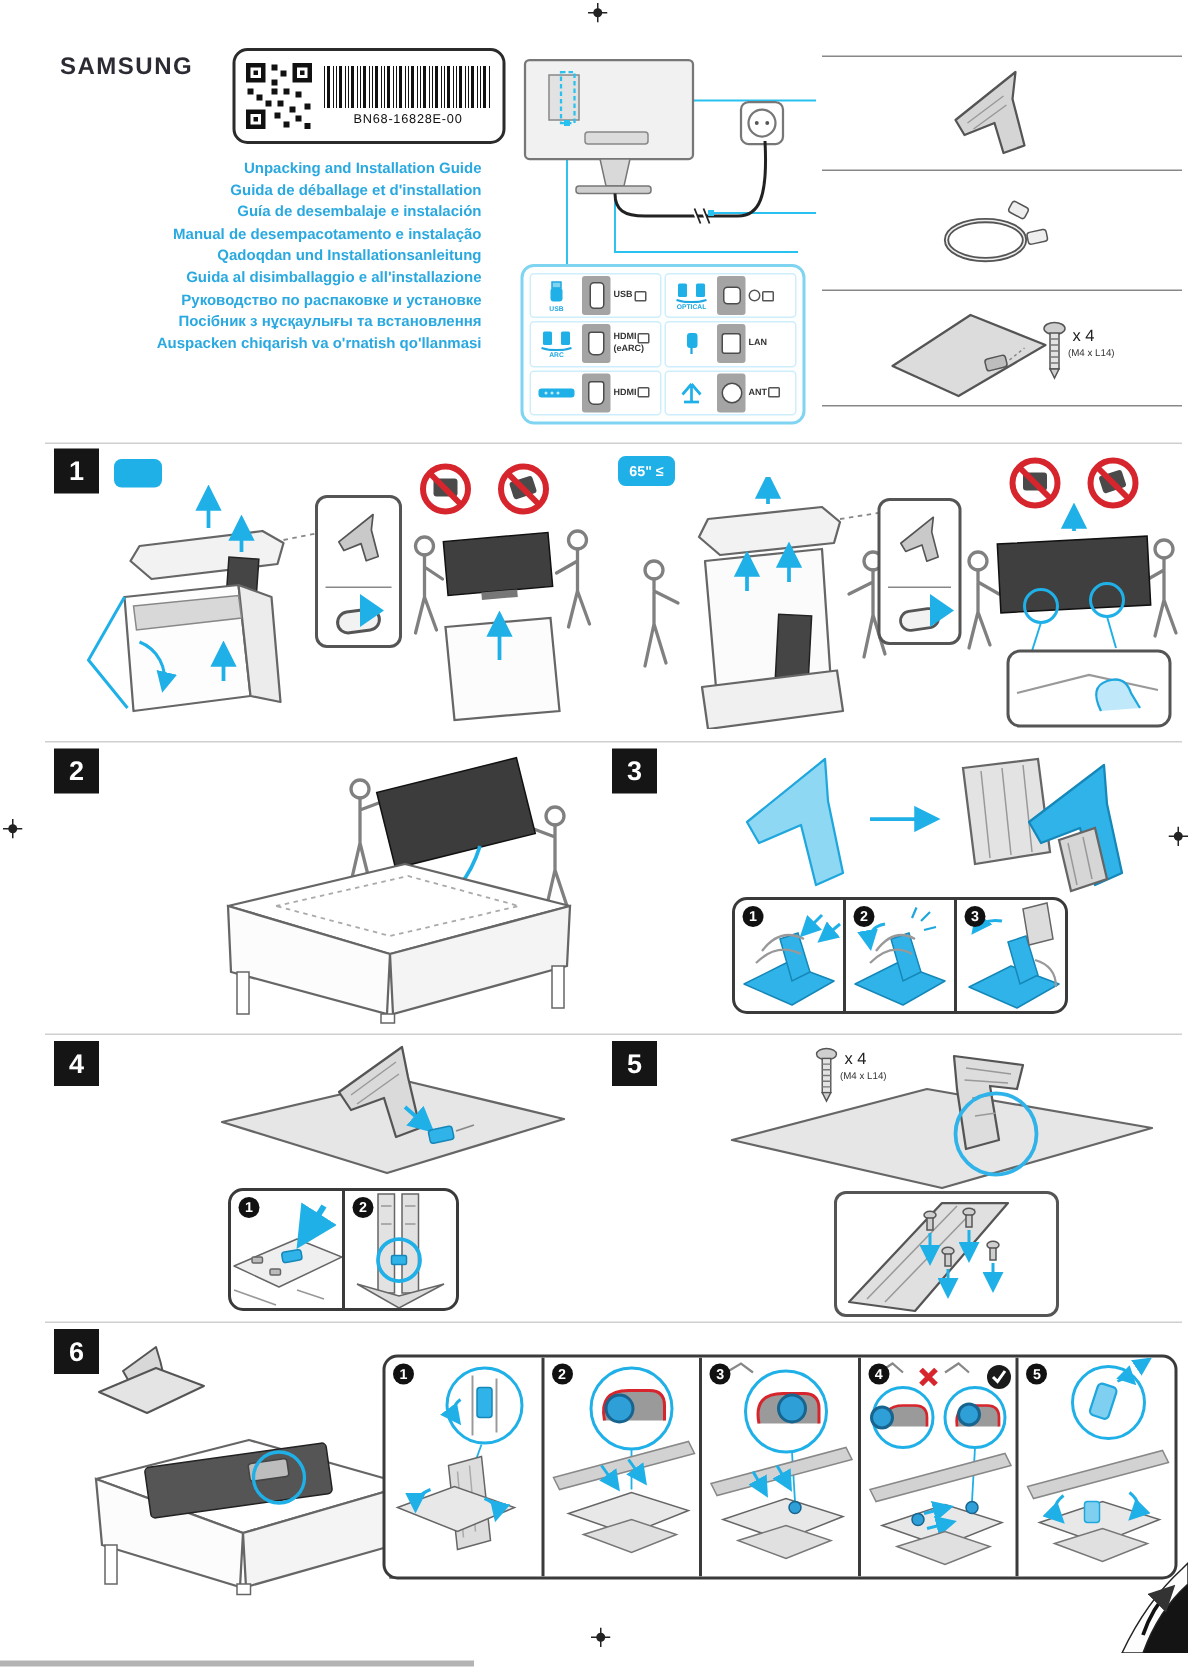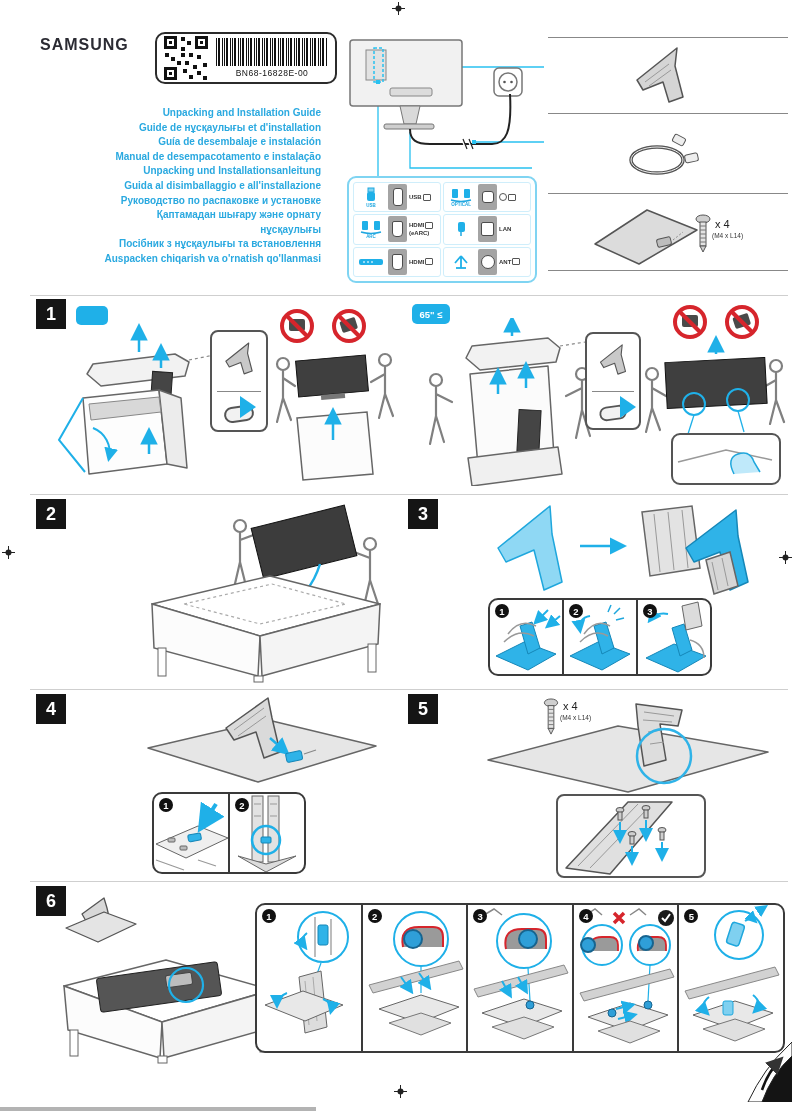--- a/index.html
+++ b/index.html
@@ -2,21 +2,21 @@
 <html><head>
 <meta charset="utf-8">
 <style>
   html,body{margin:0;padding:0;background:#888;}
   #page{position:relative;width:802px;height:1116px;background:#fff;overflow:hidden;
         font-family:"Liberation Sans",sans-serif;color:#222;}
   .abs{position:absolute;}
   
   .brand{position:absolute;left:40px;top:36px;font-size:16px;font-weight:800;
          letter-spacing:1px;color:#2b2b33;}
-  .label-box{position:absolute;left:155px;top:32px;width:182px;height:52px;border:2.5px solid #2b2b2b;
+  .label-box{position:absolute;left:155px;top:32px;width:182px;height:64px;border:2.5px solid #2b2b2b;
          border-radius:10px;box-sizing:border-box;display:flex;align-items:center;gap:6px;padding:5px 6px;background:#fff;}
   .bc-col{display:flex;flex-direction:column;align-items:center;flex:1;}
   .barcode{width:112px;height:28px;background:repeating-linear-gradient(90deg,#111 0 1px,#fff 1px 2px,#111 2px 4px,#fff 4px 6px,#111 6px 7px,#fff 7px 8px);}
   .part-no{font-size:8.5px;letter-spacing:.5px;color:#111;margin-top:2px;}
   .titles{position:absolute;left:94px;top:106px;width:227px;text-align:right;
           color:#2aa9e0;font-weight:bold;font-size:10px;line-height:14.6px;}
   
   .cpanel{position:absolute;left:347px;top:176px;width:190px;height:107px;border:2px solid #7fd4f2;
           border-radius:9px;box-sizing:border-box;background:#fdffff;display:grid;
           grid-template-columns:1fr 1fr;grid-auto-rows:1fr;gap:2px;padding:4px;}
@@ -119,27 +119,26 @@
         <rect x="6" y="37" width="3" height="3" fill="#111"></rect>
     </svg>
     <div class="bc-col">
       <div class="barcode"></div>
       <div class="part-no">BN68-16828E-00</div>
     </div>
   </div>
 
   <div class="titles">
     <div>Unpacking and Installation Guide</div>
-    <div>Guide de нұсқаулығы et d'installation</div>
+    <div>Guida de déballage et d'installation</div>
     <div>Guía de desembalaje e instalación</div>
     <div>Manual de desempacotamento e instalação</div>
-    <div>Unpacking und Installationsanleitung</div>
+    <div>Qadoqdan und Installationsanleitung</div>
     <div>Guida al disimballaggio e all'installazione</div>
     <div>Руководство по распаковке и установке</div>
-    <div>Қаптамадан шығару және орнату нұсқаулығы</div>
     <div>Посібник з нұсқаулығы та встановлення</div>
     <div>Auspacken chiqarish va o'rnatish qo'llanmasi</div>
   </div>
 
   <svg class="abs" style="left:344px;top:28px" width="200" height="148" viewBox="0 0 200 148">
     <polyline points="34,54 34,148" stroke="#29c1f0" stroke-width="1.3" fill="none"></polyline>
     <polyline points="100,39 200,39" stroke="#29c1f0" stroke-width="1.3" fill="none"></polyline>
     <polyline points="130,114 200,114" stroke="#29c1f0" stroke-width="1.3" fill="none"></polyline>
     <polyline points="66,104 66,140 188,140" stroke="#29c1f0" stroke-width="1.3" fill="none"></polyline>
     <rect x="6" y="12" width="112" height="66" rx="3" fill="#f1f1f1" stroke="#777" stroke-width="1.5"></rect>

